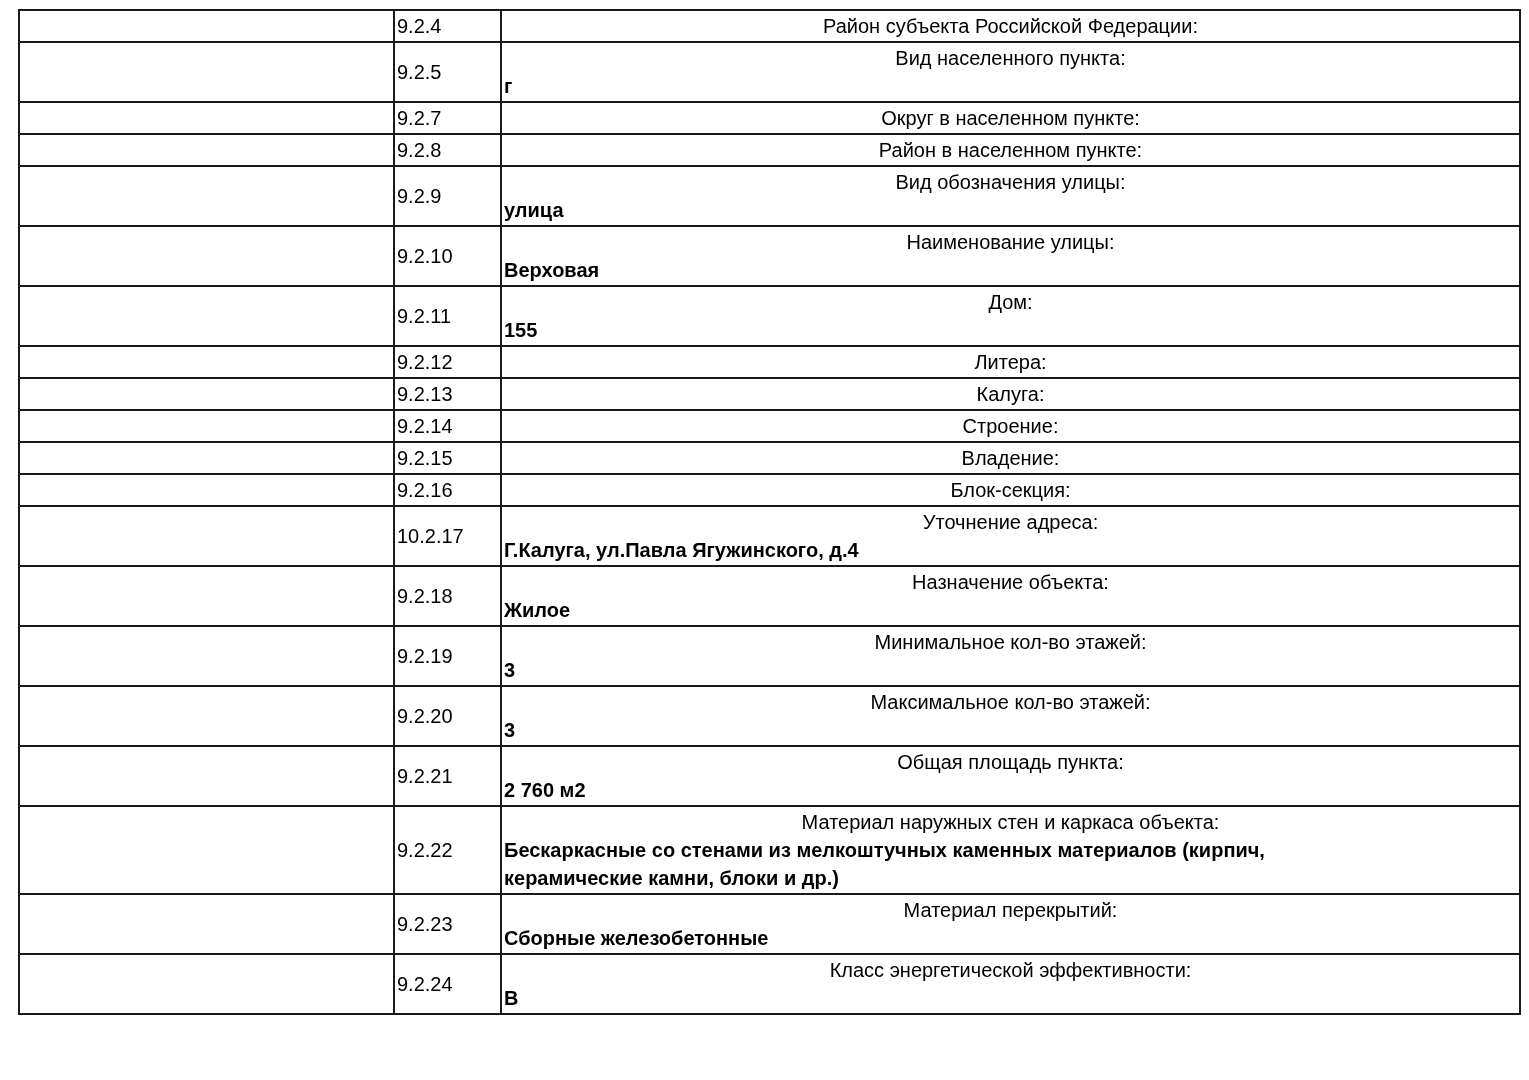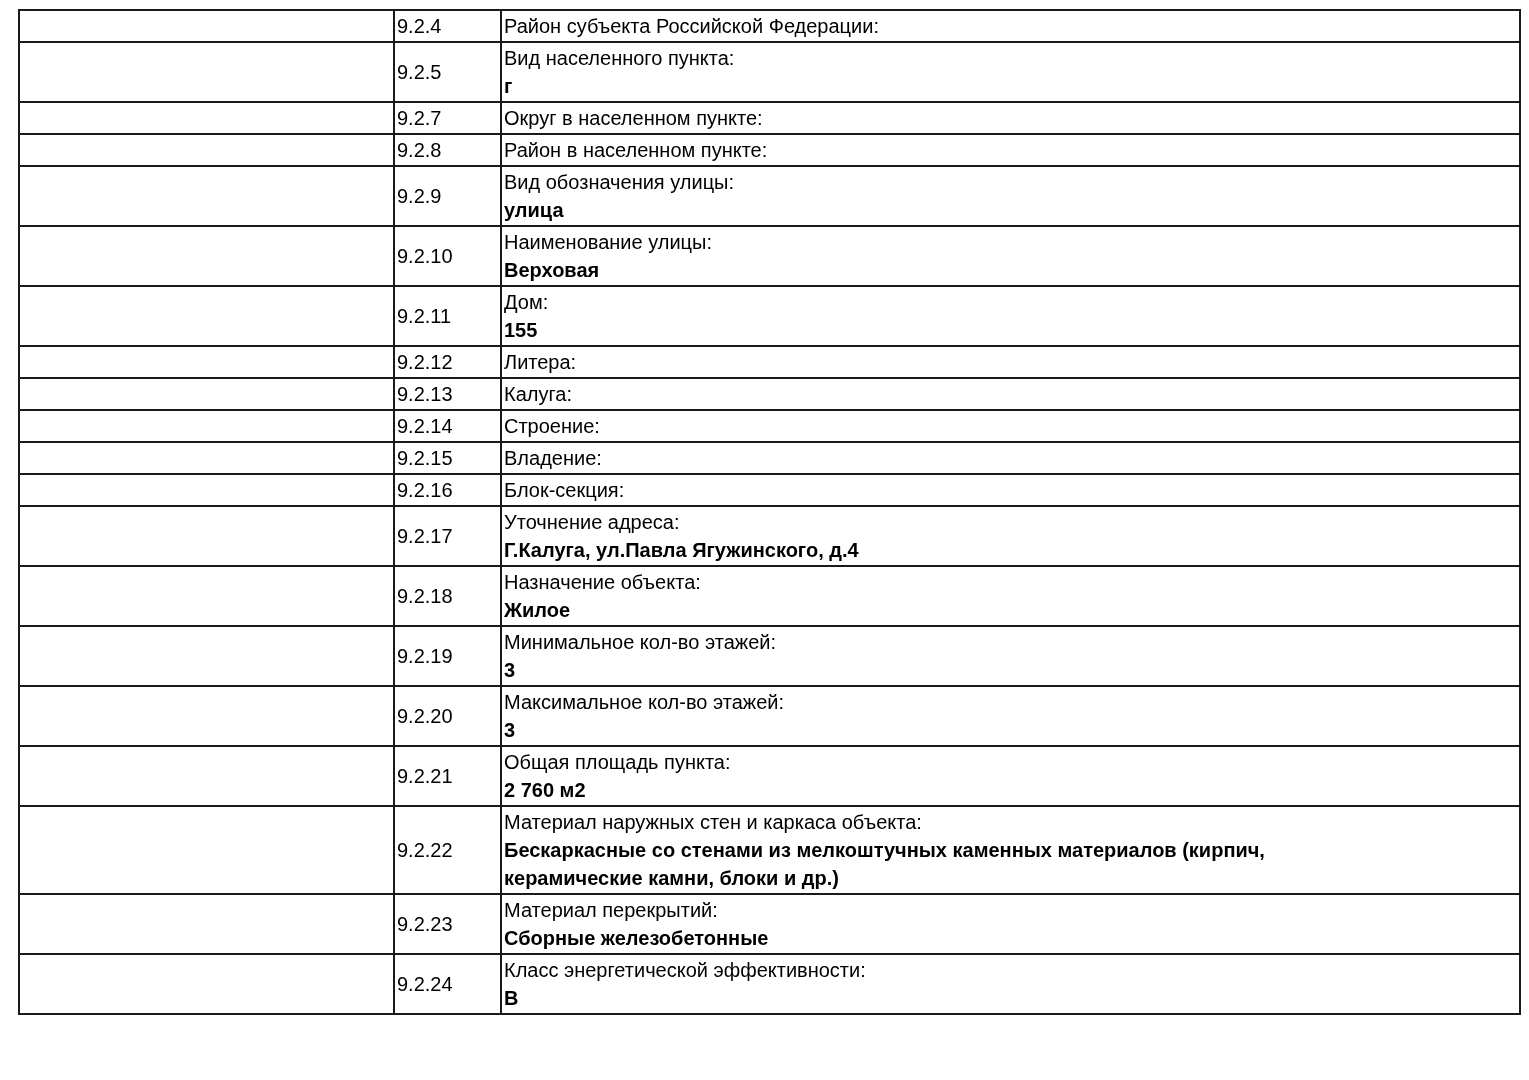--- a/index.html
+++ b/index.html
@@ -31,20 +31,21 @@
     font-size: 20px;
     line-height: 28px;
     overflow: hidden;
   }
   td.c1 { width: 369px; }
   td.c2 { width: 101px; padding-left: 4px; }
   td.c3 { width: 1013px; padding-left: 5px; }
   .field-label {
     font-weight: normal;
     white-space: nowrap;
+    text-align: center;
   }
   .field-value {
     font-weight: bold;
     white-space: pre-line;
   }
 </style>
 </head>
 <body>
 
 <div class="page">
@@ -154,21 +155,21 @@
     <td class="c1"></td>
     <td class="c2">9.2.16</td>
     <td class="c3">
       <div class="field-label">Блок-секция:</div>
 
     </td>
   </tr>
 
   <tr>
     <td class="c1"></td>
-    <td class="c2">9.2.17</td>
+    <td class="c2">10.2.17</td>
     <td class="c3">
       <div class="field-label">Уточнение адреса:</div>
       <div class="field-value">Г.Калуга, ул.Павла Ягужинского, д.4</div>
     </td>
   </tr>
 
   <tr>
     <td class="c1"></td>
     <td class="c2">9.2.18</td>
     <td class="c3">

